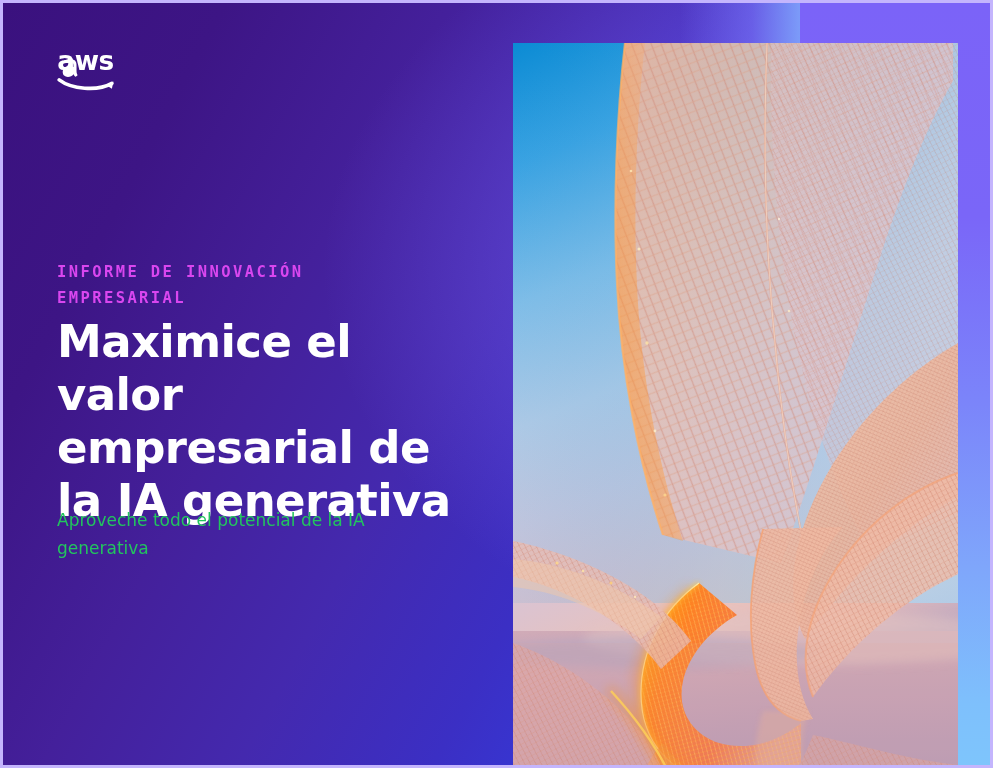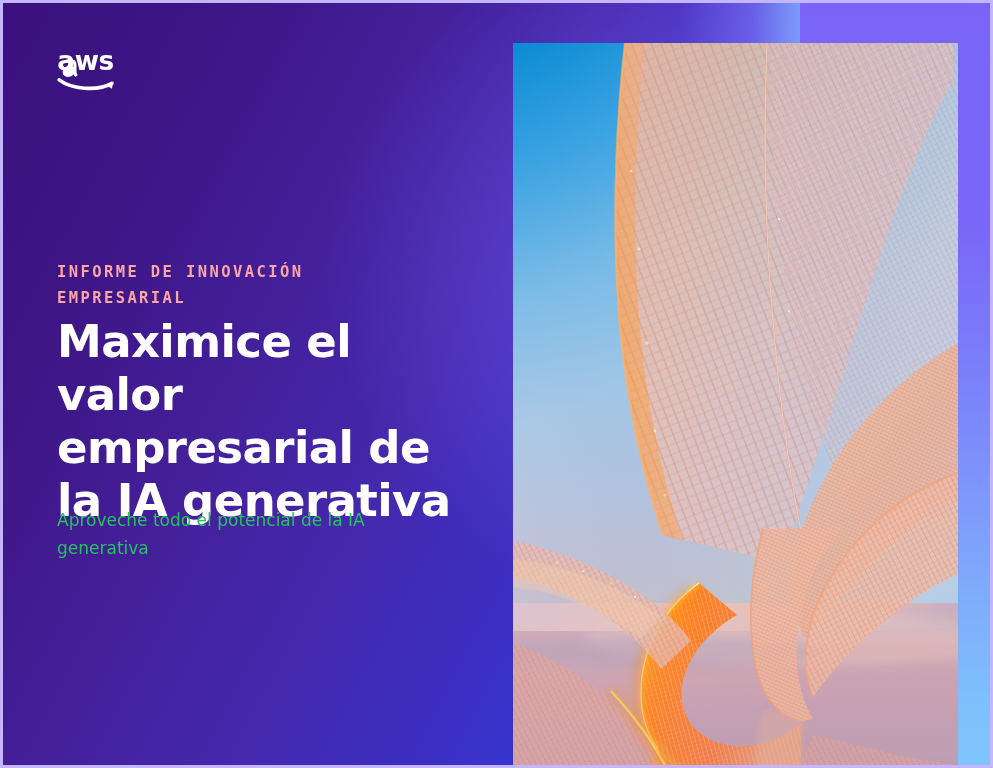--- a/index.html
+++ b/index.html
@@ -83,21 +83,21 @@
     width: 78px;
     height: 48px;
   }
   .aws-logo svg { display: block; }
 
   .eyebrow {
     position: absolute;
     left: 0;
     top: 256px;
     width: 380px;
-    color: #fca5a5;
+    color: #d946ef;
     font-family: "DejaVu Sans Mono", "Liberation Mono", monospace;
     font-size: 15.5px;
     font-weight: 700;
     letter-spacing: 2.4px;
     line-height: 26px;
     text-transform: uppercase;
     white-space: pre-line;
   }
 
   .headline {

